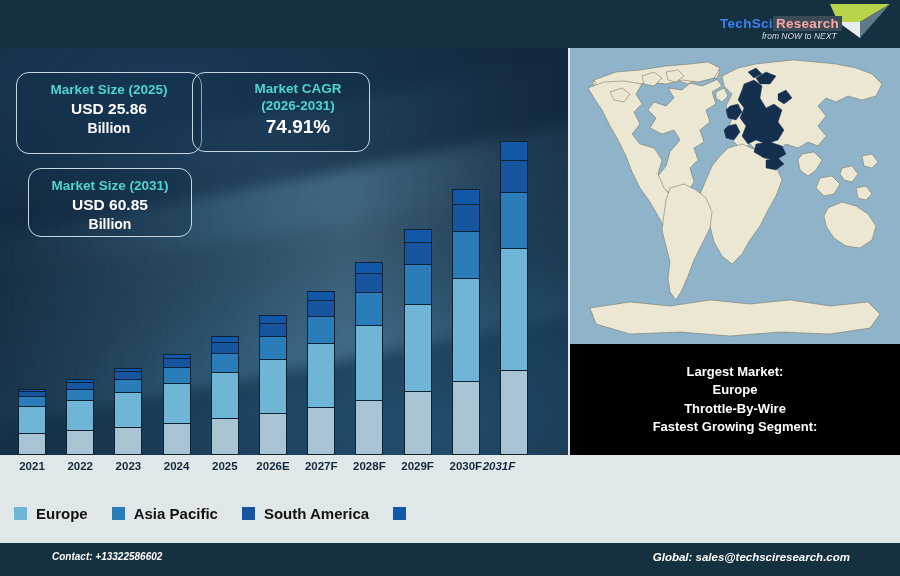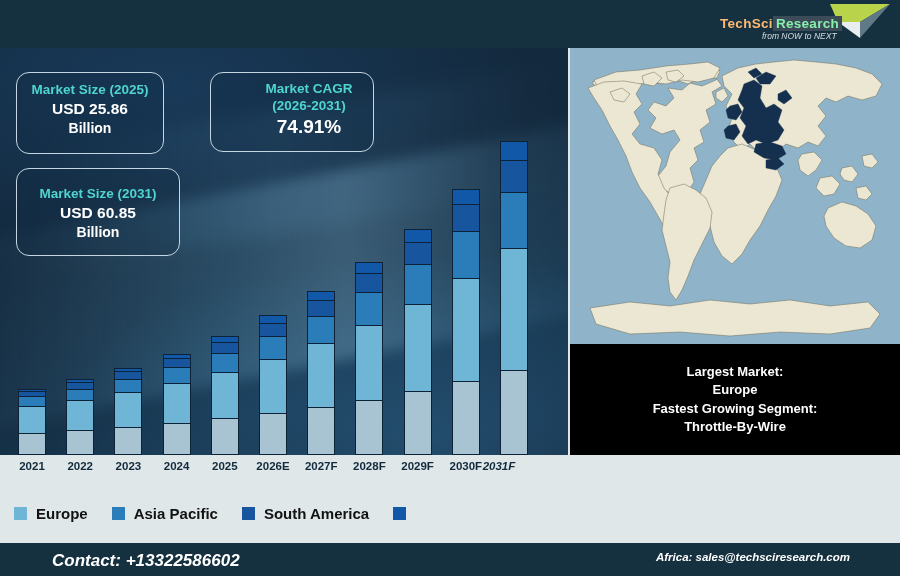--- a/index.html
+++ b/index.html
@@ -21,22 +21,22 @@
     white-space:nowrap;
   }
   .logo{
     position:absolute;right:8px;top:2px;width:182px;height:44px;
   }
   .logo-mark{position:absolute;inset:0;}
   .logo-text{
     position:absolute;left:10px;top:14px;
     font-size:13.5px;font-weight:bold;letter-spacing:.3px;white-space:nowrap;
   }
-  .logo-tech{color:#fdba74;text-align:right;}
-  .logo-research{color:#86efac;background:#3b4b57;padding:0 3px;}
+  .logo-tech{color:#3b82f6;text-align:right;}
+  .logo-research{color:#fca5a5;background:#3b4b57;padding:0 3px;}
   .logo-tag{
     position:absolute;left:52px;top:29px;
     color:#d6dde2;font-size:8.5px;font-style:italic;white-space:nowrap;
   }
 
   
   .chart-panel{
     position:absolute;left:0;top:48px;width:568px;height:407px;
     background:
       radial-gradient(120% 80% at 75% 95%, rgba(60,130,180,.38) 0%, rgba(60,130,180,0) 55%),
@@ -63,23 +63,23 @@
     border:1.4px solid #c3d6e2;border-radius:13px;
     background:rgba(18,44,66,.30);
     text-align:center;
     box-sizing:border-box;
   }
   .stat-title{color:#4fd4cf;font-size:13.5px;font-weight:bold;line-height:1.25;}
   .stat-value{color:#ffffff;font-size:15.5px;font-weight:bold;line-height:1.3;}
   .stat-unit{color:#ffffff;font-size:14px;font-weight:bold;line-height:1.3;}
   .stat-big{color:#ffffff;font-size:19px;font-weight:bold;line-height:1.3;}
 
-  #box-size-2025{left:16px;top:72px;width:148px;height:82px;padding-top:9px;}
-  #box-cagr{left:210px;top:72px;width:164px;height:80px;padding-top:8px;padding-left:34px;}
-  #box-size-2031{left:16px;top:168px;width:164px;height:88px;padding-top:17px;}
+  #box-size-2025{left:16px;top:72px;width:186px;height:82px;padding-top:9px;}
+  #box-cagr{left:192px;top:72px;width:178px;height:80px;padding-top:8px;padding-left:34px;}
+  #box-size-2031{left:28px;top:168px;width:164px;height:69px;padding-top:9px;}
 
   
   .bars{position:absolute;left:0;top:48px;width:568px;height:407px;}
   .bar{
     position:absolute;width:28px;bottom:0;
     display:flex;flex-direction:column;justify-content:flex-end;
   }
   .seg{width:100%;border:1px solid #0d2236;box-sizing:border-box;margin-top:-1px;}
 
   
@@ -118,21 +118,21 @@
   .legend-swatch{width:13px;height:13px;margin-right:9px;flex:none;}
   .legend-label{font-size:15px;font-weight:bold;color:#121212;white-space:nowrap;}
 
   
   .footer{
     position:absolute;left:0;top:543px;width:900px;height:33px;
     background:#15303f;color:#ffffff;
   }
   .footer-contact{
     position:absolute;left:52px;top:8px;
-    font-size:17px;font-style:italic;font-weight:bold;white-space:nowrap;
+    font-size:10px;font-style:italic;font-weight:bold;white-space:nowrap;
   }
   .footer-email{
     position:absolute;right:50px;top:8px;
     font-size:11.5px;font-style:italic;font-weight:bold;white-space:nowrap;
   }
 </style>
 </head>
 <body>
 
 <div class="infographic">
@@ -299,22 +299,22 @@
         <path d="M196,112 L208,110 L214,116 L206,122 L196,120 Z"></path>
         <path d="M208,46 L216,42 L222,50 L214,56 L208,52 Z"></path>
         <path d="M178,24 L186,20 L192,26 L184,30 Z"></path>
       </g>
     </svg>
   </div>
 
   <div class="info-box">
     <div class="info-line">Largest Market:</div>
     <div class="info-line">Europe</div>
+    <div class="info-line">Throttle-By-Wire</div>
     <div class="info-line">Fastest Growing Segment:</div>
-    <div class="info-line">Throttle-By-Wire</div>
   </div>
 
   <div class="legend" id="legend-layer">
       <div class="legend-item">
         <span class="legend-swatch" style="background: rgb(111, 181, 214);"></span>
         <span class="legend-label">Europe</span>
       </div>
       <div class="legend-item">
         <span class="legend-swatch" style="background: rgb(42, 125, 184);"></span>
         <span class="legend-label">Asia Pacific</span>
@@ -323,16 +323,16 @@
         <span class="legend-swatch" style="background: rgb(23, 86, 158);"></span>
         <span class="legend-label">South America</span>
       </div>
       <div class="legend-item">
         <span class="legend-swatch" style="background: rgb(17, 88, 168);"></span>
       </div>
     </div>
 
   <div class="footer">
     <div class="footer-contact">Contact: +13322586602</div>
-    <div class="footer-email">Africa: sales@techsciresearch.com</div>
+    <div class="footer-email">Global: sales@techsciresearch.com</div>
   </div>
 
 </div>
 
 </body></html>

